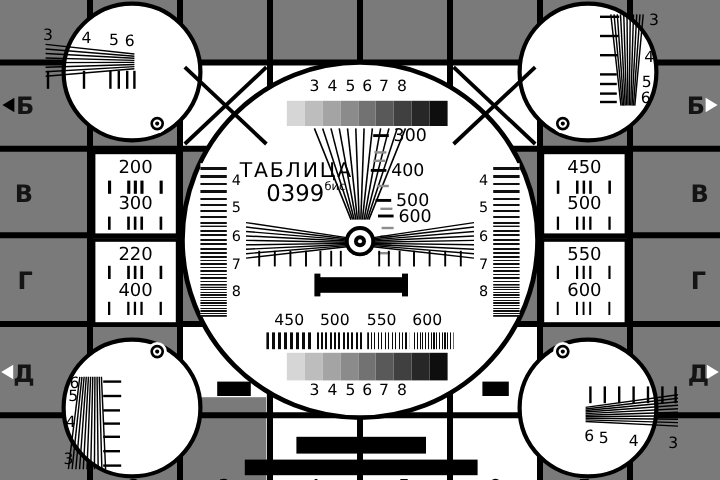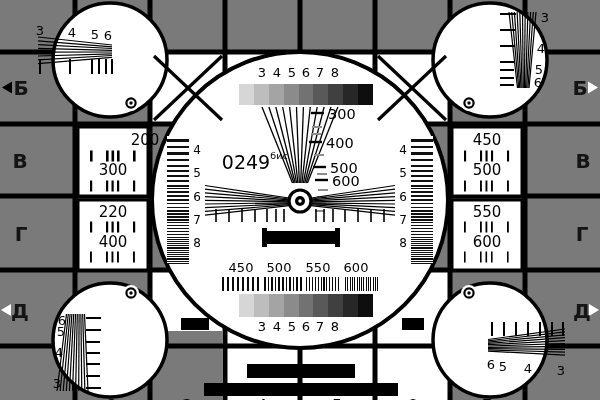--- a/index.html
+++ b/index.html
@@ -371,21 +371,22 @@
       <div class="s5"></div>
 </div>
 <div class="strip" style="left:411px;">
   <div class="s1"></div>
       <div class="s2"></div>
       <div class="s3"></div>
       <div class="s4"></div>
       <div class="s5"></div>
 </div>
 
-<span class="lbl num0249" style="left:246px;top:162px;">0249</span>
+<span class="lbl ttl" style="left:247px;top:143px;">ТАБЛИЦА</span>
+<span class="lbl num0249" style="left:246px;top:162px;">0399</span>
 <span class="lbl sup" style="left:279px;top:156px;">бис</span>
 
 <span class="lbl wedgenum" style="left:328px;top:114px;transform:translate(0,-50%);">300</span>
 <span class="lbl wedgenum" style="left:326px;top:143px;transform:translate(0,-50%);">400</span>
 <span class="lbl wedgenum" style="left:330px;top:168px;transform:translate(0,-50%);">500</span>
 <span class="lbl wedgenum" style="left:332px;top:181px;transform:translate(0,-50%);">600</span>
 
 <span class="lbl f13" style="left:262px;top:72px;">3</span>
 <span class="lbl f13" style="left:277px;top:72px;">4</span>
 <span class="lbl f13" style="left:292px;top:72px;">5</span>
@@ -409,21 +410,21 @@
 <span class="lbl f12" style="left:197px;top:173px;">5</span>
 <span class="lbl f12" style="left:197px;top:197px;">6</span>
 <span class="lbl f12" style="left:197px;top:220px;">7</span>
 <span class="lbl f12" style="left:197px;top:243px;">8</span>
 <span class="lbl f12" style="left:403px;top:150px;">4</span>
 <span class="lbl f12" style="left:403px;top:173px;">5</span>
 <span class="lbl f12" style="left:403px;top:197px;">6</span>
 <span class="lbl f12" style="left:403px;top:220px;">7</span>
 <span class="lbl f12" style="left:403px;top:243px;">8</span>
 
-<span class="lbl boxnum" style="left:113px;top:140px;margin-left:32px;">200</span>
+<span class="lbl boxnum" style="left:113px;top:140px;">200</span>
 <span class="lbl boxnum" style="left:113px;top:170px;">300</span>
 <span class="lbl boxnum" style="left:113px;top:212px;">220</span>
 <span class="lbl boxnum" style="left:113px;top:242px;">400</span>
 <span class="lbl boxnum" style="left:487px;top:140px;">450</span>
 <span class="lbl boxnum" style="left:487px;top:170px;">500</span>
 <span class="lbl boxnum" style="left:487px;top:212px;">550</span>
 <span class="lbl boxnum" style="left:487px;top:242px;">600</span>
 
 <span class="lbl f13" style="left:40px;top:30px;">3</span>
 <span class="lbl f13" style="left:72px;top:32px;">4</span>

